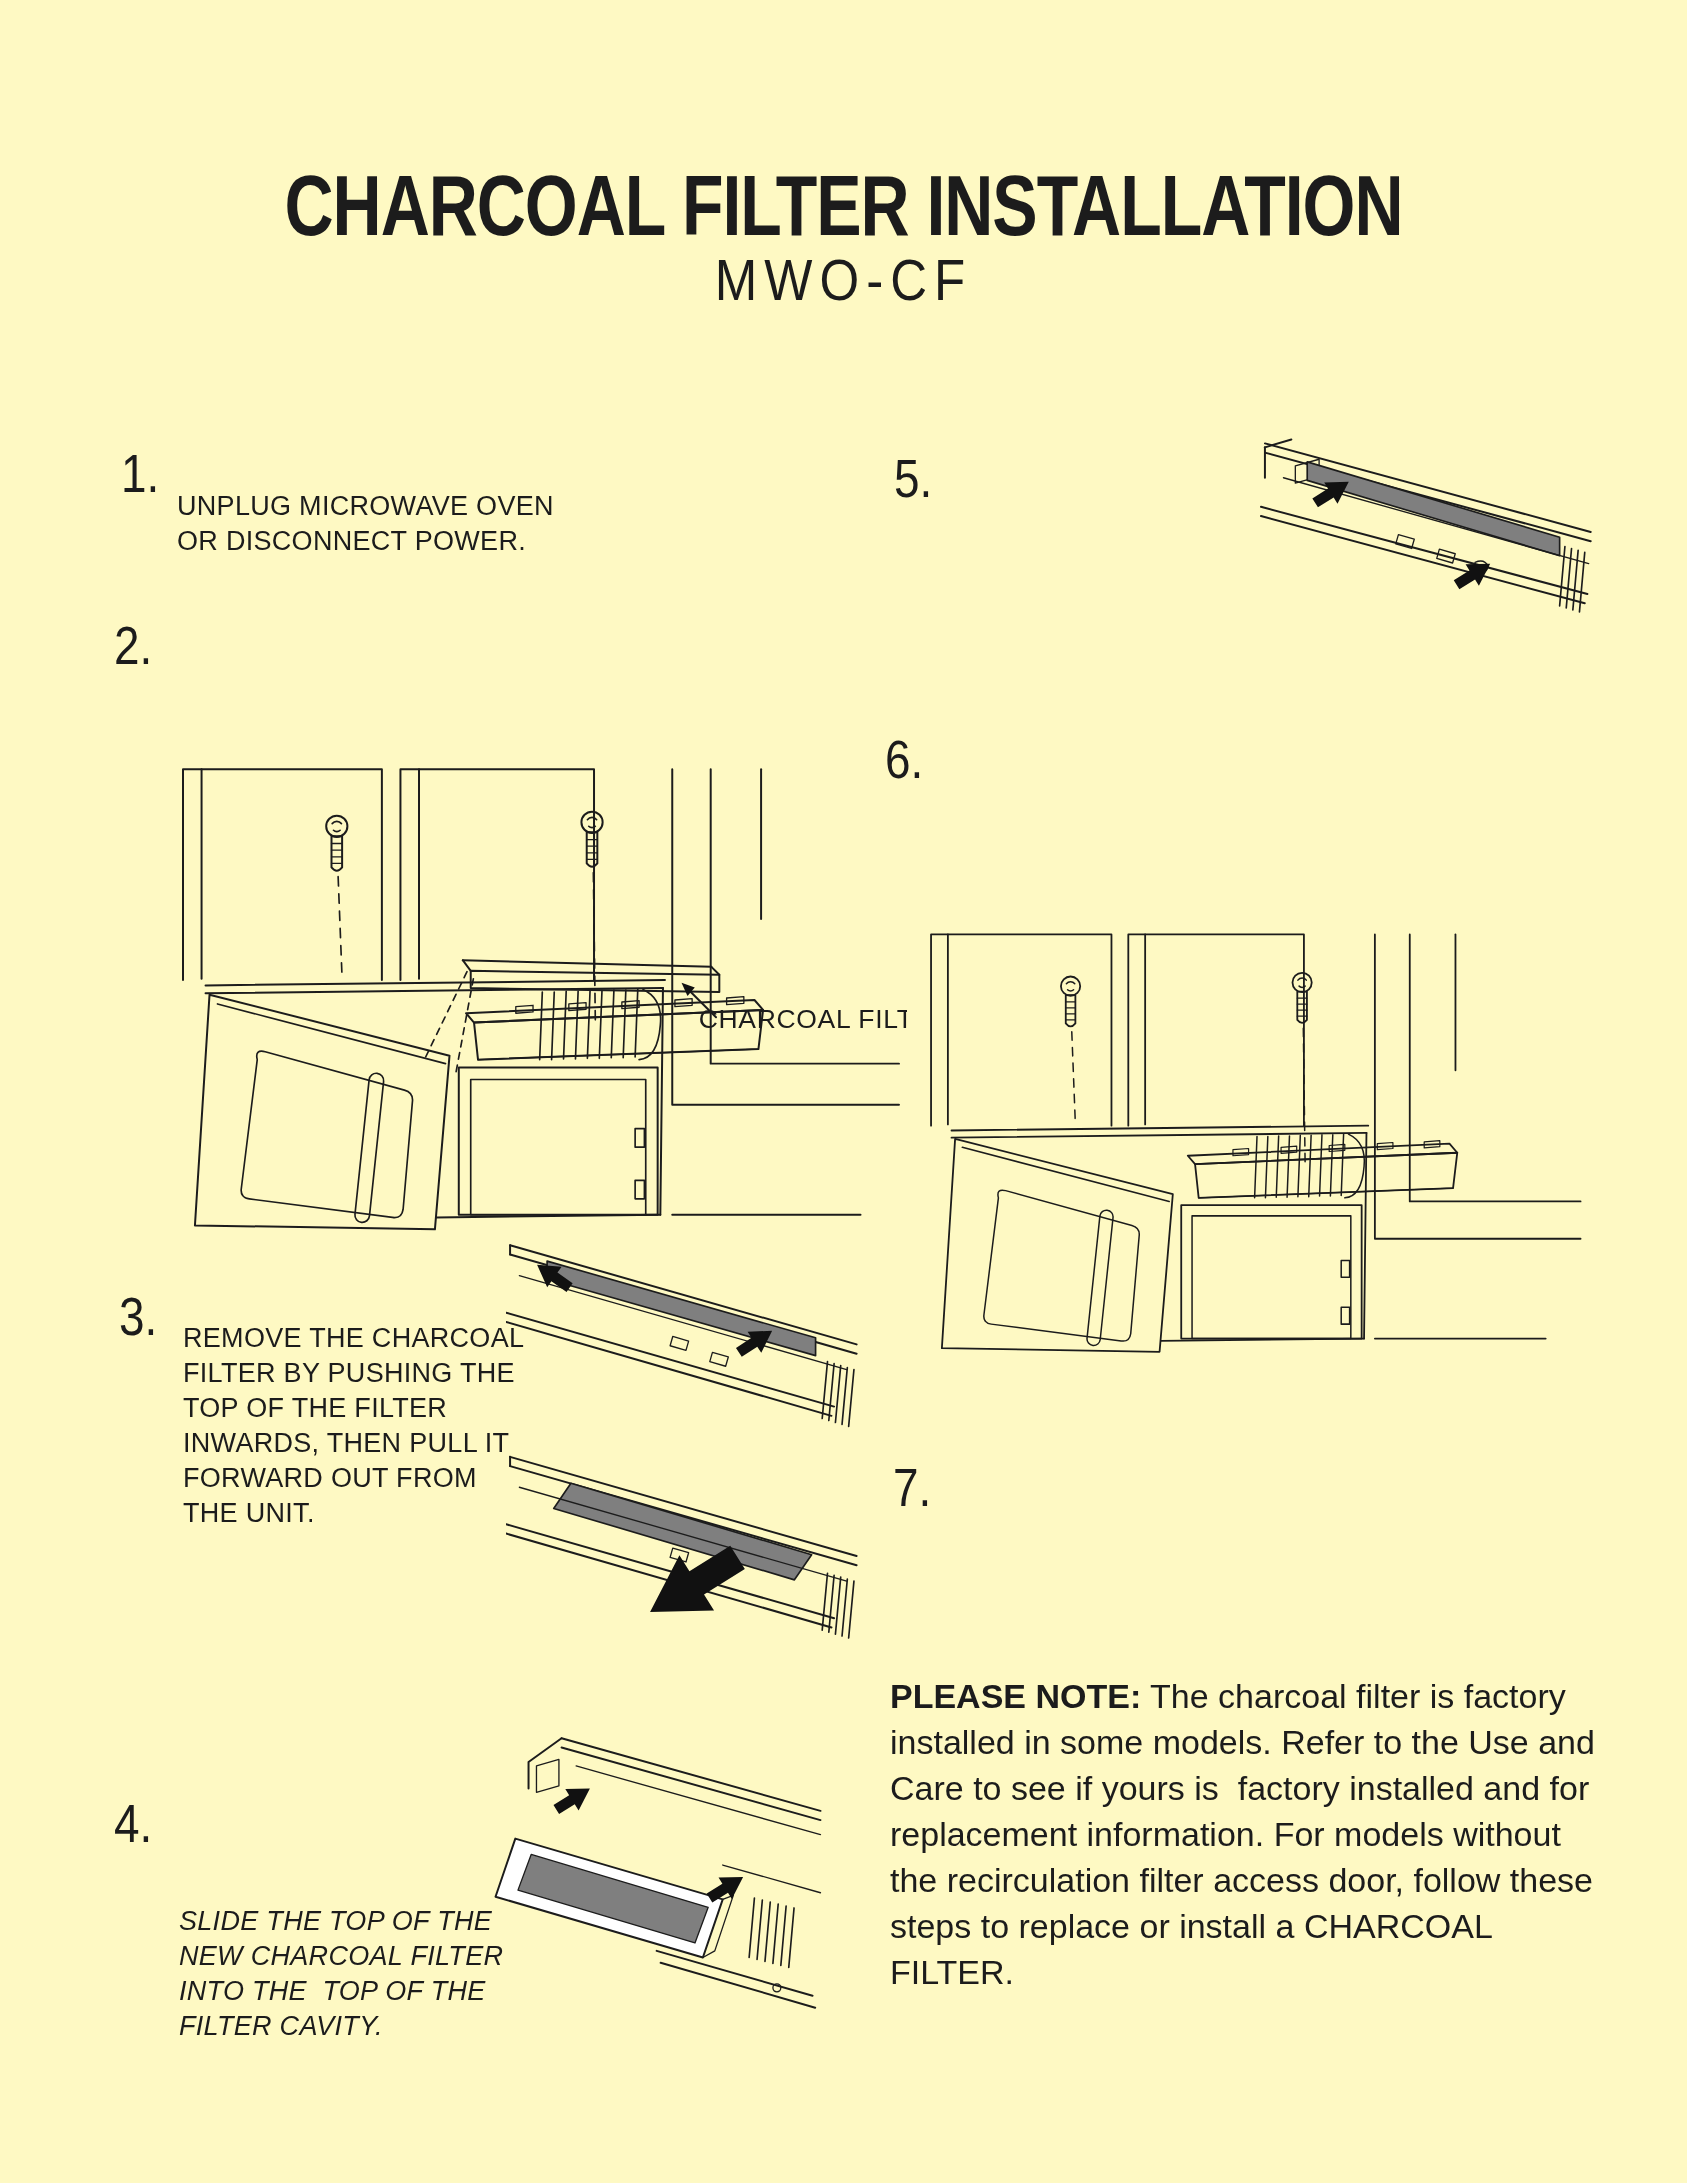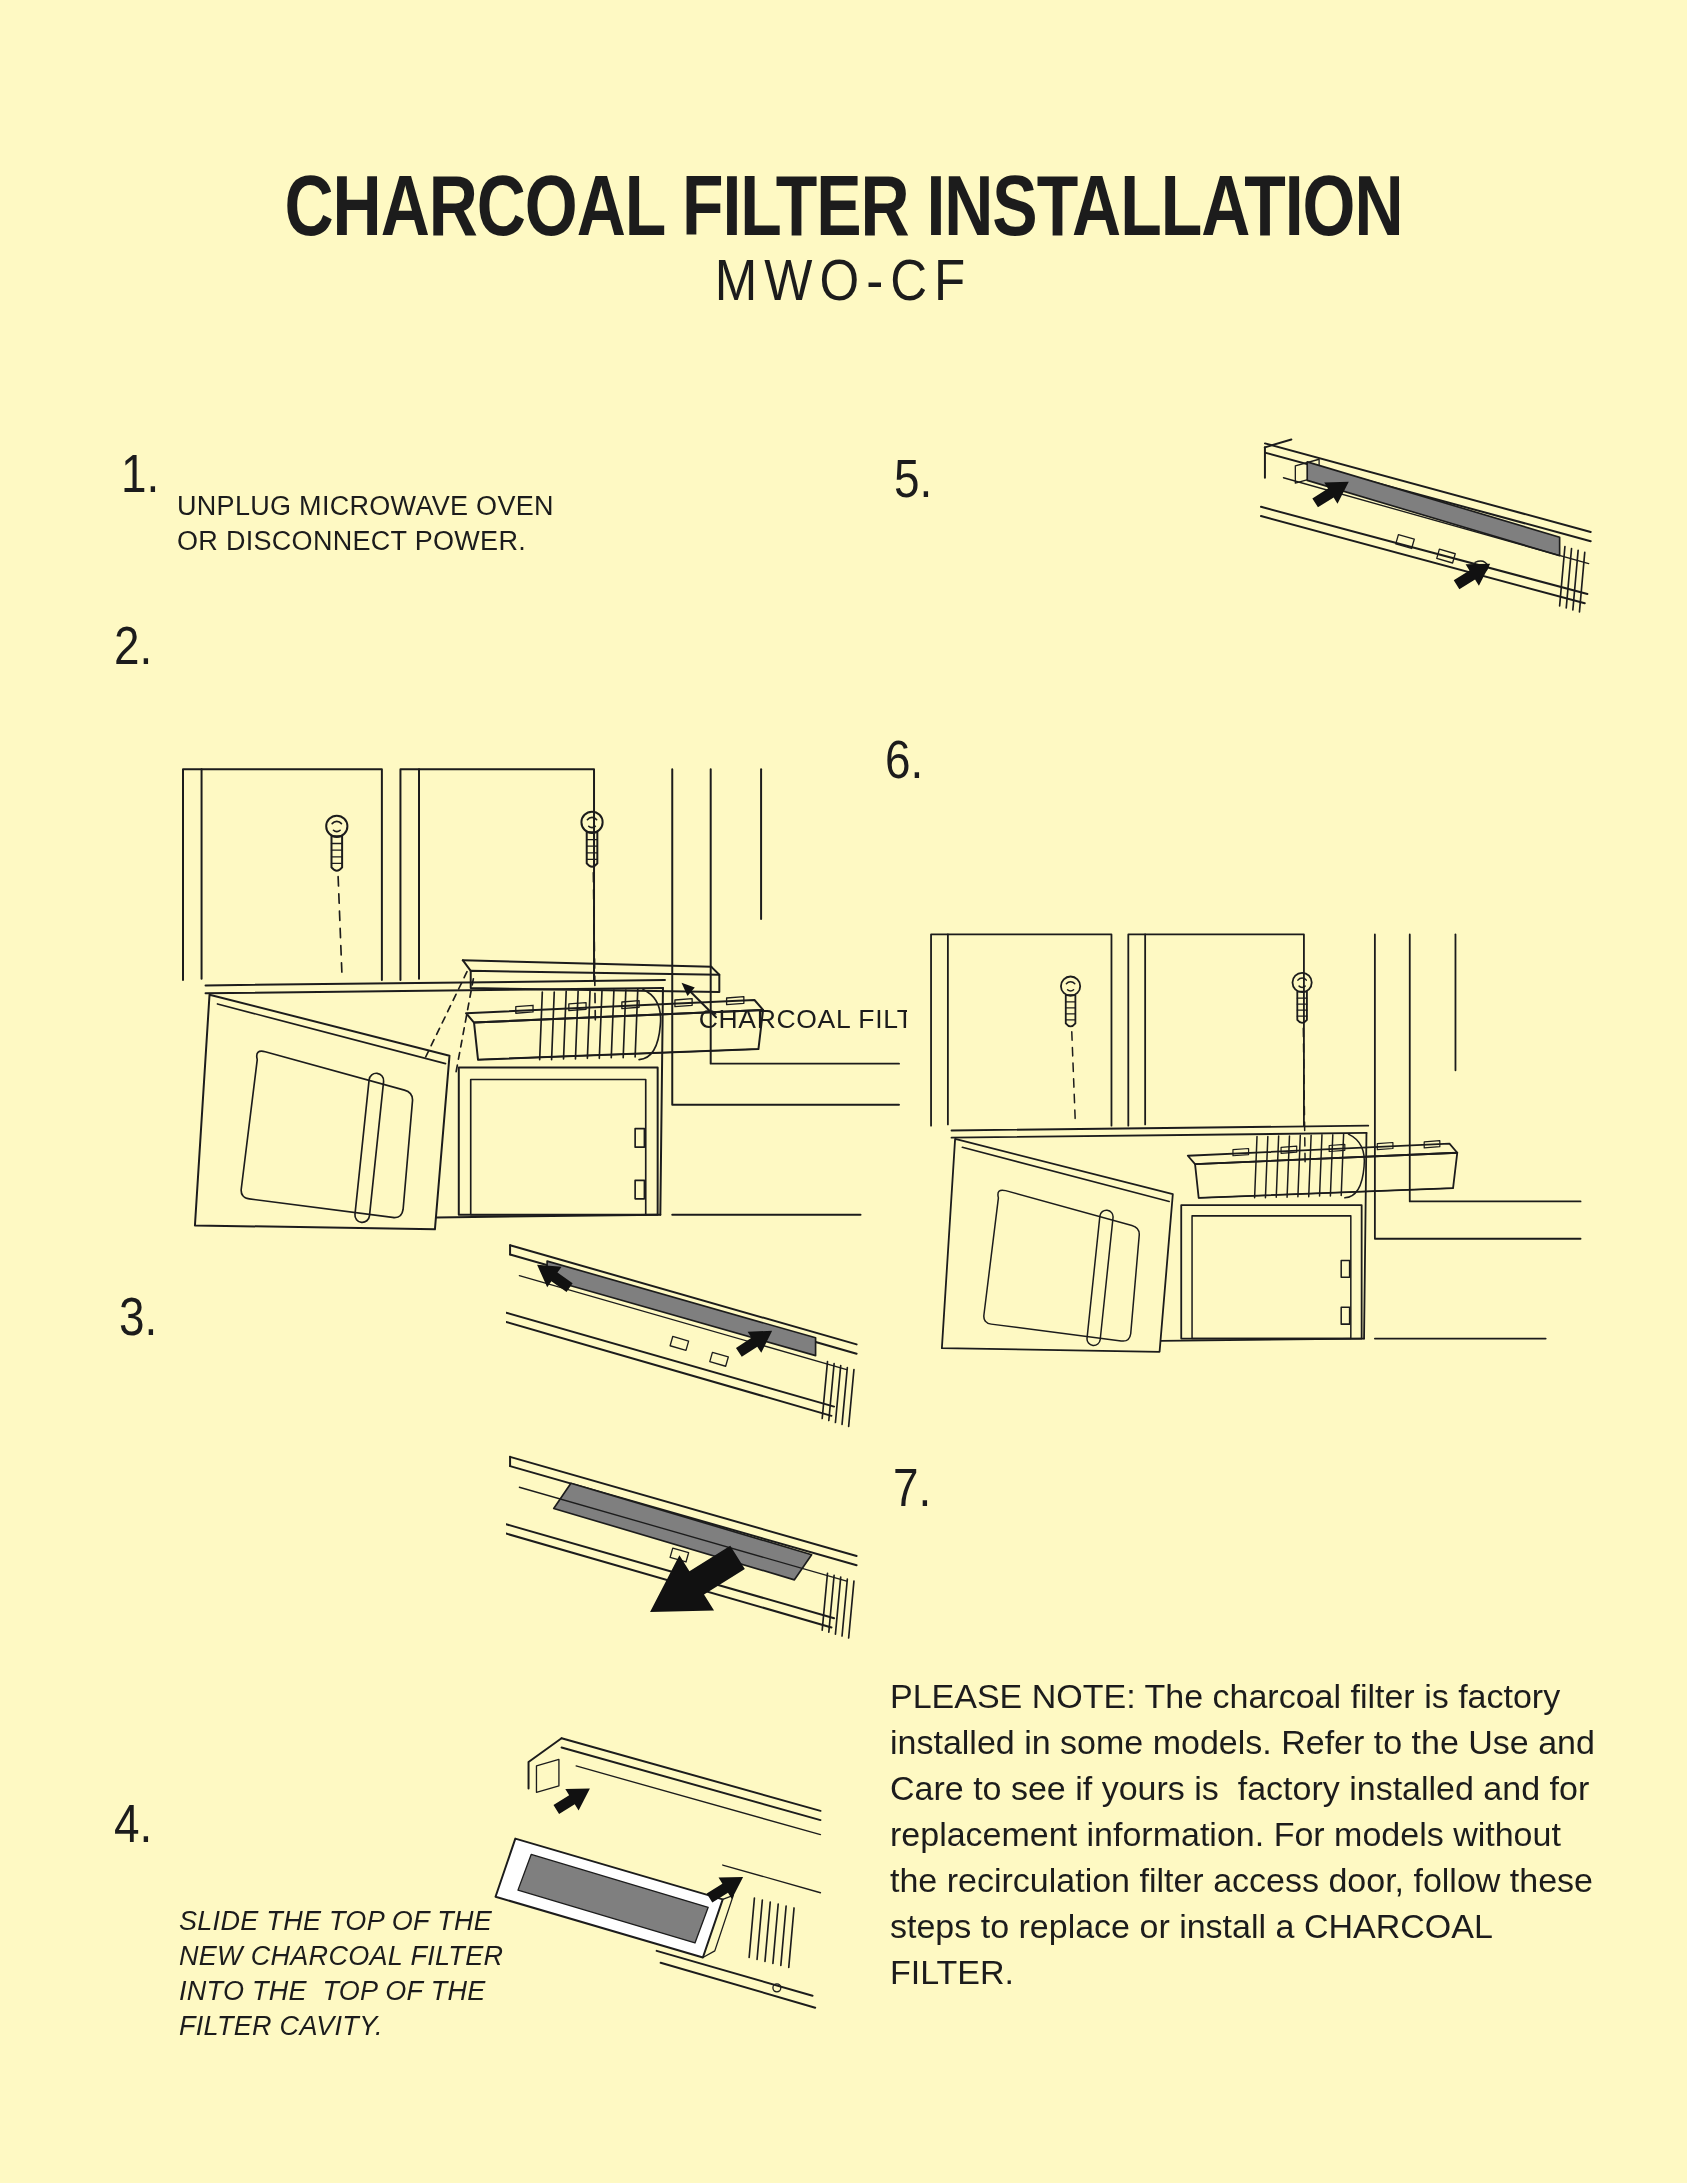--- a/index.html
+++ b/index.html
@@ -10,21 +10,21 @@
          white-space:nowrap;}
   .subtitle{position:absolute;left:0;right:0;top:246px;text-align:center;font-size:58px;
          font-weight:400;letter-spacing:8px;transform:scaleX(.88);transform-origin:center top;
          white-space:nowrap;}
   .step-num{position:absolute;font-size:54px;font-weight:400;transform:scaleX(.85);
          transform-origin:left top;}
   .step-text{position:absolute;font-size:27px;line-height:35px;letter-spacing:0.3px;
          white-space:pre-wrap;margin-top:44px;}
   .note{position:absolute;left:890px;top:1639px;width:711px;font-size:34px;line-height:46px;
          letter-spacing:0;white-space:pre-wrap;}
-  .note b{font-weight:400;}
+  .note b{font-weight:700;}
   svg{position:absolute;display:block;}
   svg text{font-family:"Liberation Sans", sans-serif;}
 </style>
 </head>
 <body>
 
 <div class="page">
 
   <div class="title">CHARCOAL FILTER INSTALLATION</div>
   <div class="subtitle">MWO-CF</div>
@@ -104,20 +104,26 @@
     </g>
 
     <g>
       <line x1="822" y1="388" x2="782" y2="348"></line>
       <polygon points="770,336 790,343 779,356" fill="#111" stroke="none"></polygon>
       <text x="796" y="404" font-size="40" letter-spacing="1" fill="#1c1c1c" stroke="none">CHARCOAL FILTER</text>
     </g>
   </svg>
 
   <div class="step-num" style="left:119px;top:1285px;">3.</div>
+  <div class="step-text" style="left:183px;top:1277px;">REMOVE THE CHARCOAL
+FILTER BY PUSHING THE
+TOP OF THE FILTER
+INWARDS, THEN PULL IT
+FORWARD OUT FROM
+THE UNIT.</div>
 
   <svg style="left:506px;top:1232px;" width="354" height="410" viewBox="0 0 535 620" fill="none" stroke="#1c1c1c" stroke-width="3" stroke-linejoin="round" stroke-linecap="round">
     <defs>
         <polygon id="arrB" points="0,-8 28,-8 28,-19 60,0 28,19 28,8 0,8" fill="#111" stroke="none"></polygon>
       </defs>
 
     <g>
       <path d="M6 20 L530 170"></path>
         <path d="M6 34 L530 184"></path>
         <path d="M6 20 V34"></path>

